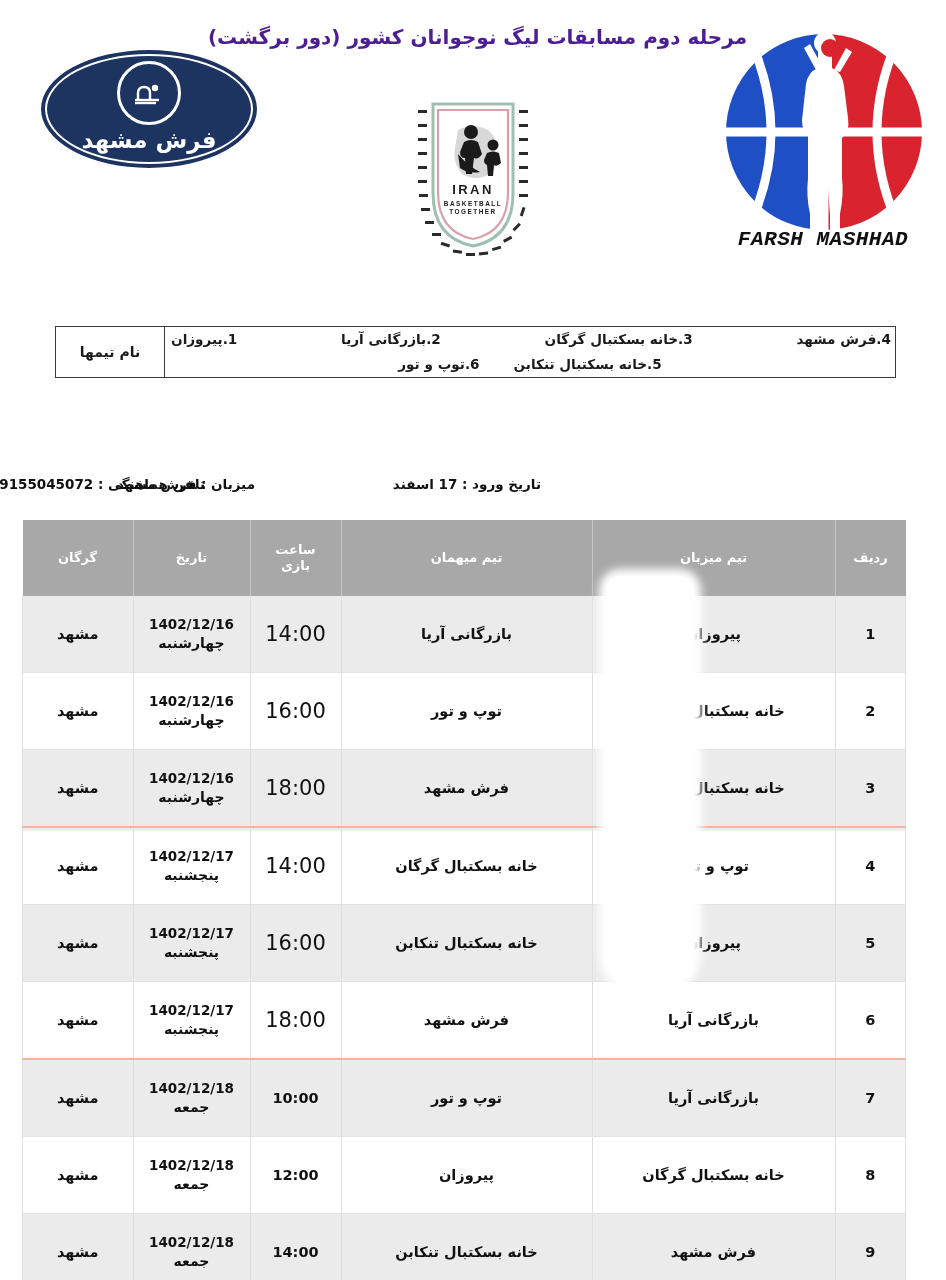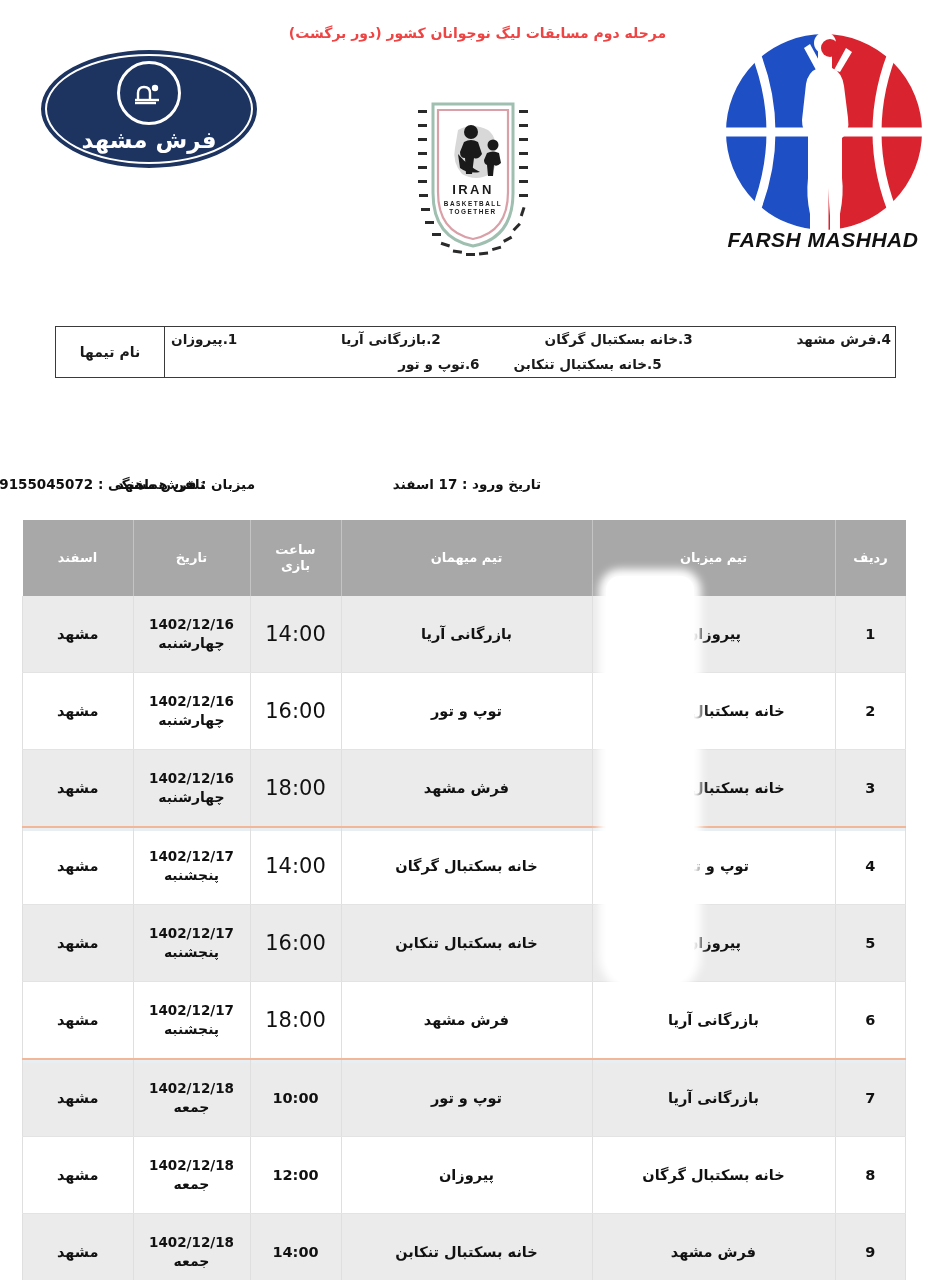--- a/index.html
+++ b/index.html
@@ -20,25 +20,25 @@
   .header {
     position: relative;
     height: 285px;
   }
   .doc-title {
     position: absolute;
     top: 25px;
     left: 9px;
     right: 0;
     text-align: center;
-    font-size: 14px;
+    font-size: 20px;
     font-weight: bold;
     letter-spacing: 0px;
     direction: rtl;
-    color: #ef4444;
+    color: #4c1d95;
   }
 
   
   .farsh-oval {
     position: absolute;
     left: 38px;
     top: 47px;
     width: 222px;
     height: 124px;
   }
@@ -98,21 +98,21 @@
     top: 28px;
     width: 212px;
     height: 215px;
   }
   .ball-caption {
     position: absolute;
     left: 700px;
     top: 228px;
     width: 246px;
     text-align: center;
-    font-family: Liberation Sans, sans-serif;
+    font-family: Liberation Mono, monospace;
     font-style: italic;
     font-weight: bold;
     font-size: 21px;
     letter-spacing: 0.5px;
     color: #111111;
     direction: ltr;
   }
 
   
   .group-table {
@@ -391,21 +391,21 @@
     <thead>
       <tr>
         <th class="c-no">ردیف</th>
         <th class="c-host">تیم میزبان</th>
         <th class="c-guest">تیم میهمان</th>
         <th class="c-time">
           <span>ساعت</span><br>
           <span>بازی</span>
         </th>
         <th class="c-date">تاریخ</th>
-        <th class="c-place">اسفند</th>
+        <th class="c-place">گرگان</th>
       </tr>
     </thead>
     <tbody id="sched-body">
         <tr class="odd big-time">
           <td class="c-no">1</td>
           <td class="c-host">پیروزان</td>
           <td class="c-guest">بازرگانی آریا</td>
           <td class="c-time">14:00</td>
           <td class="c-date">
             <span class="dnum">1402/12/16</span>

